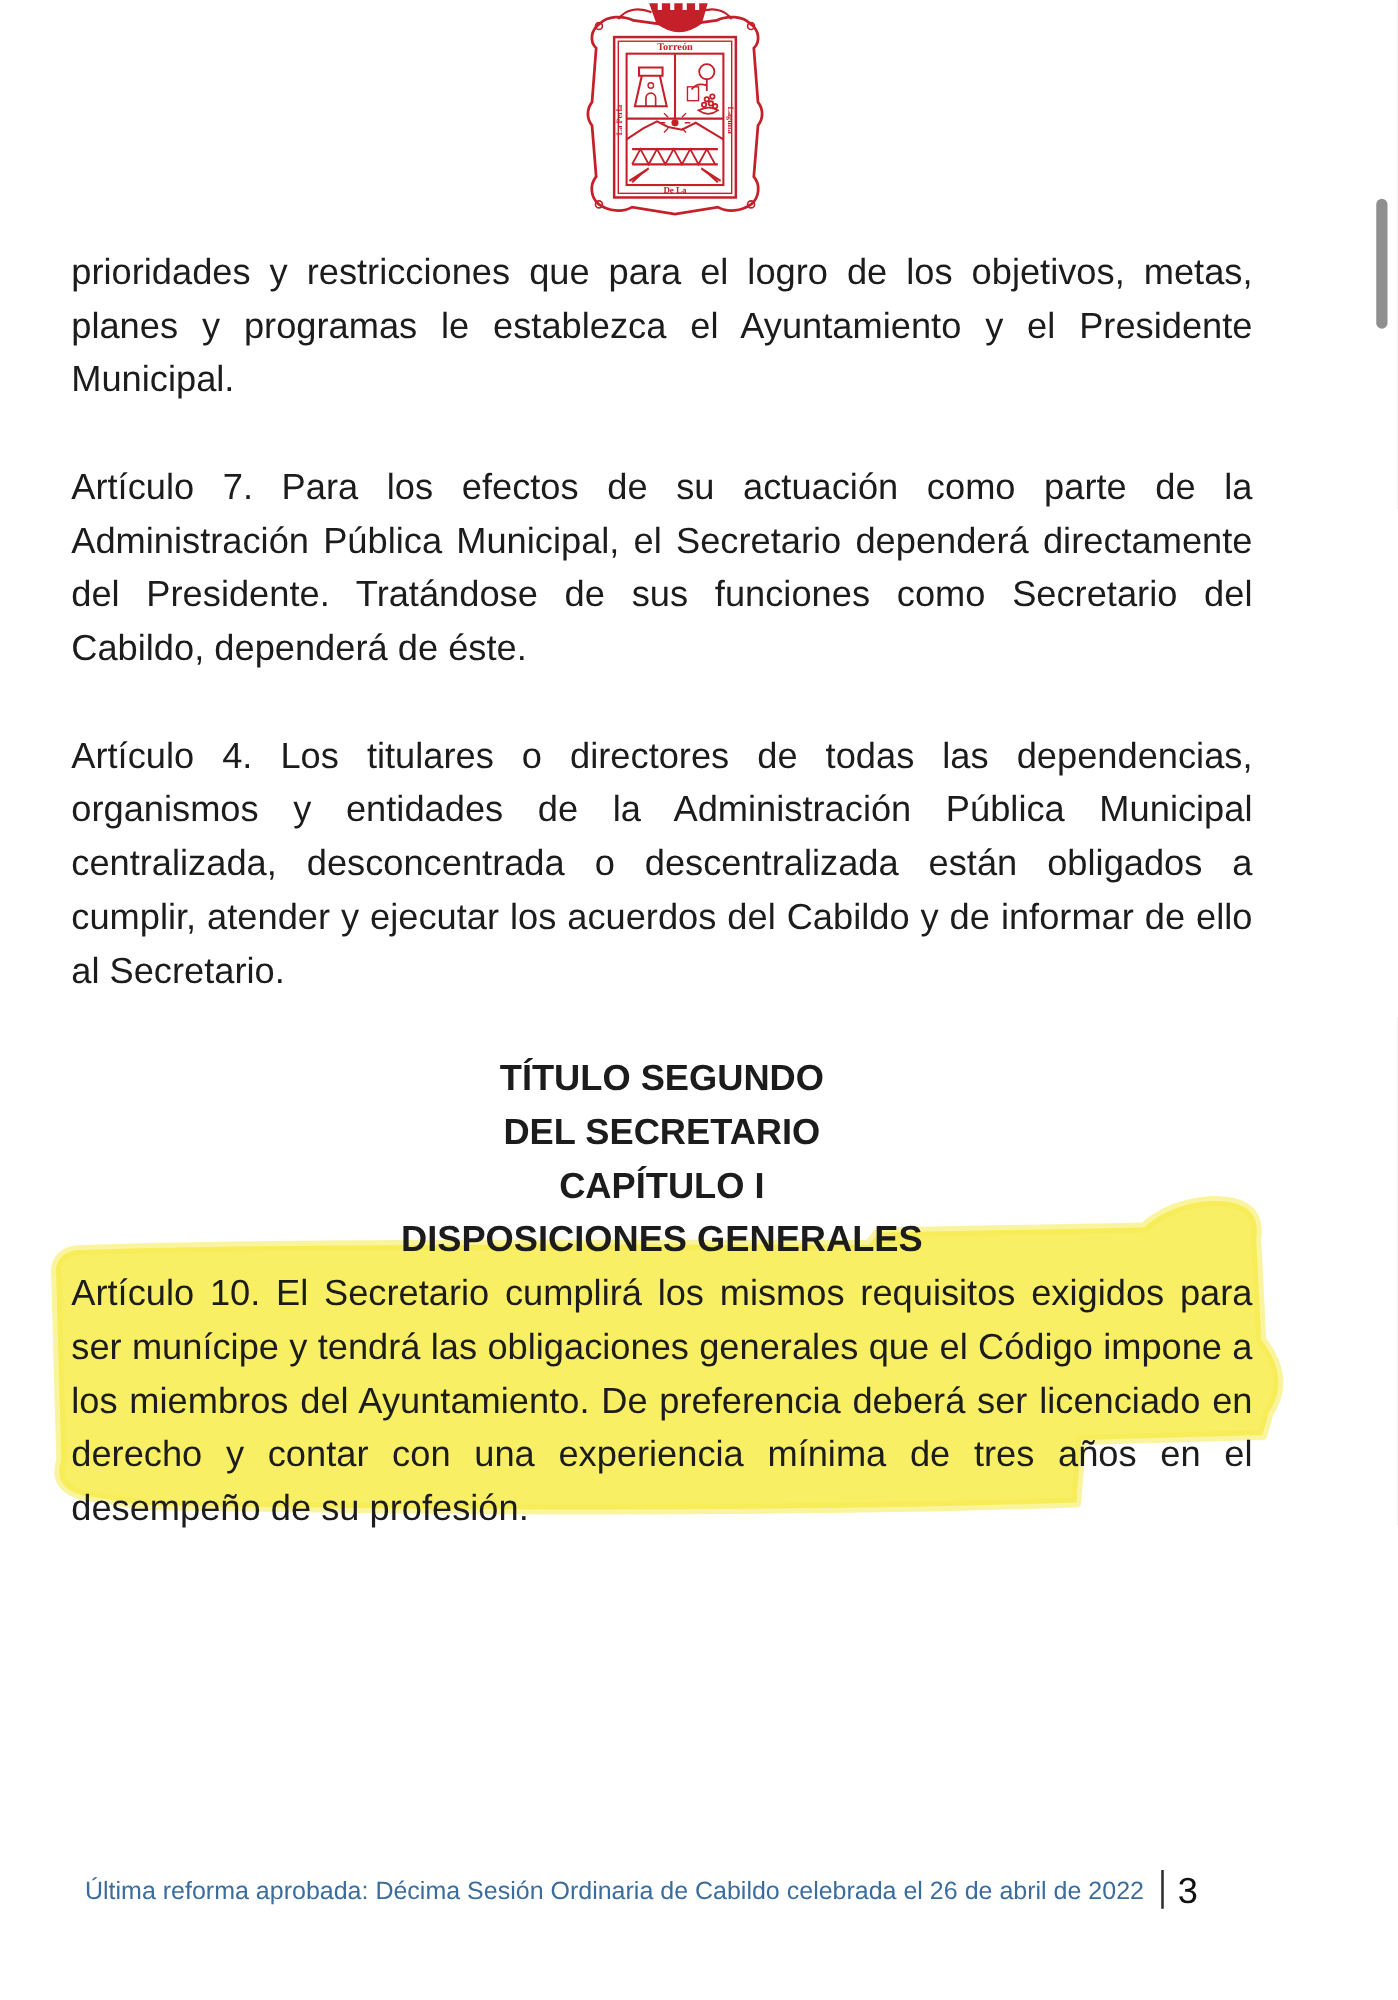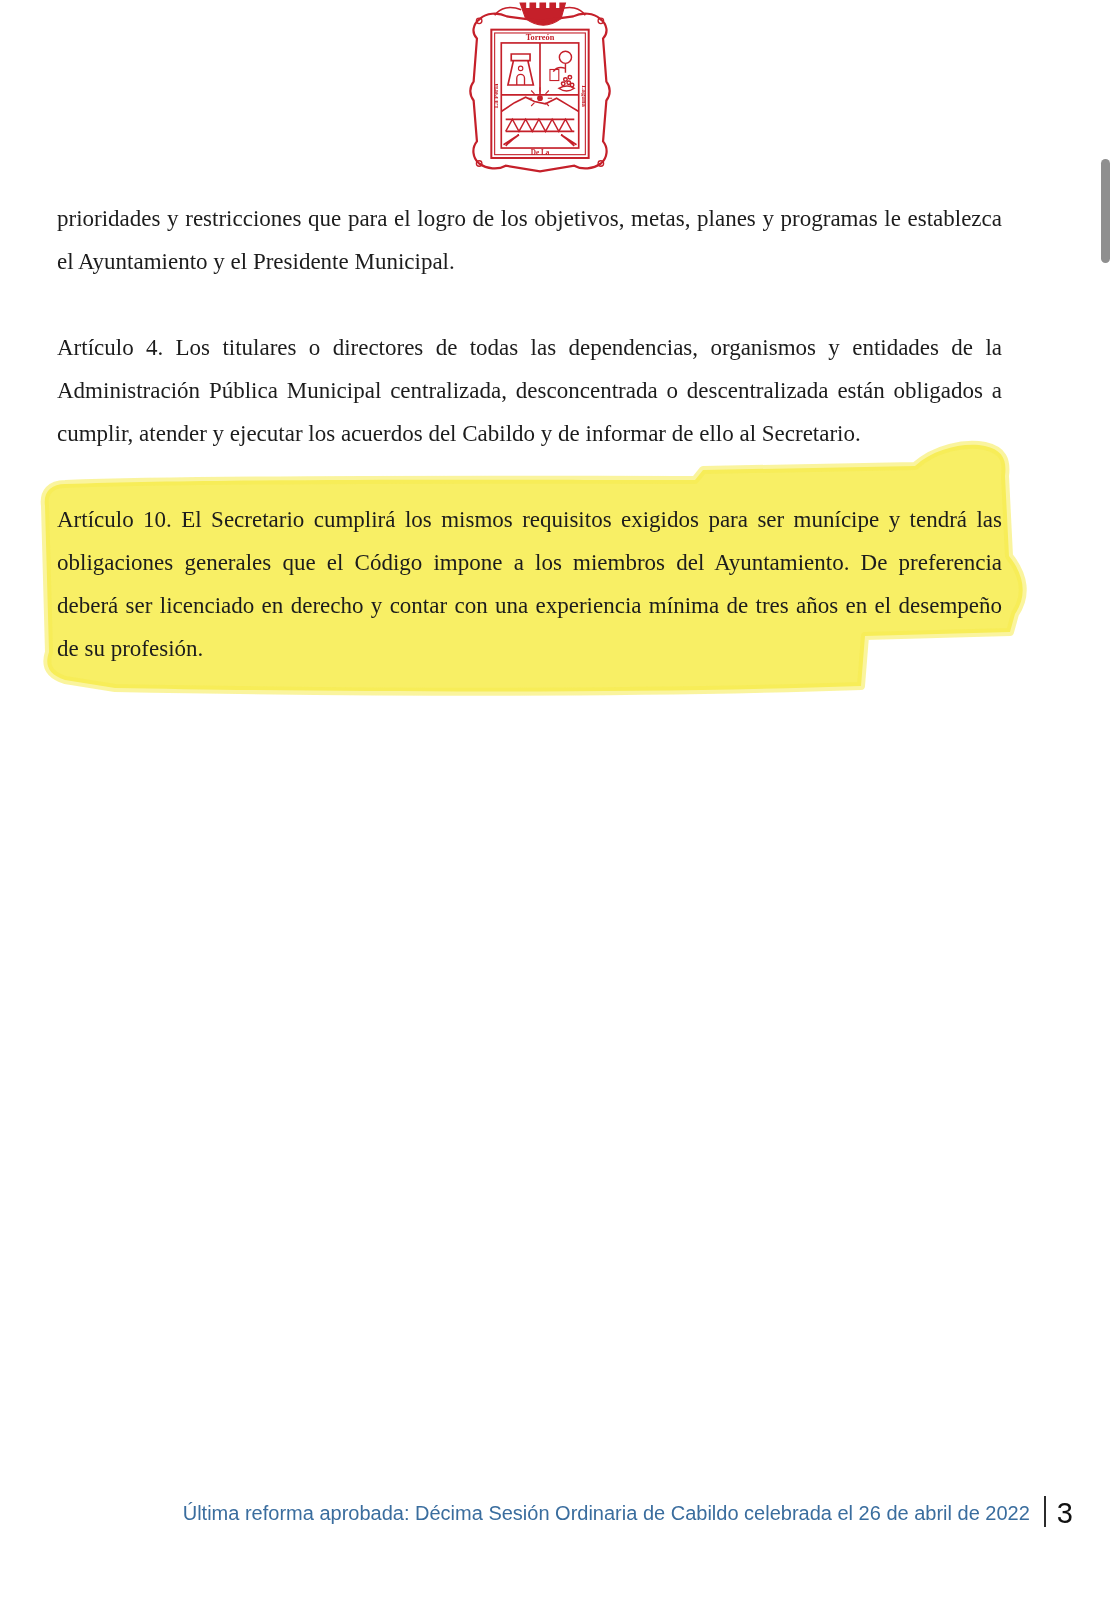--- a/index.html
+++ b/index.html
@@ -42,23 +42,22 @@
     height: 104px;
     background: #8f8f8f;
     border-radius: 5px;
   }
   .content {
     position: absolute;
     left: 57px;
     top: 197px;
     width: 945px;
     color: #1c1c1c;
-    font-size: 23px;
+    font-size: 29px;
     line-height: 43px;
-    font-family: Liberation Serif, serif;
   }
   .content p {
     text-align: justify;
     margin: 0 0 43px 0;
     position: relative;
     z-index: 2;
   }
   .headings {
     text-align: center;
     font-weight: bold;
@@ -75,24 +74,23 @@
     height: 268px;
     z-index: 0;
     pointer-events: none;
   }
   .para-highlighted .para-text {
     position: relative;
     z-index: 2;
   }
   .footer {
     position: absolute;
-    left: 58px;
+    left: 68px;
     top: 1496px;
     width: 1015px;
-    text-align: right;
     white-space: nowrap;
   }
   .footer-note {
     color: #3a6d9e;
     font-size: 20px;
     vertical-align: middle;
   }
   .footer-sep {
     display: inline-block;
     width: 2px;
@@ -165,22 +163,29 @@
       <text x="37" y="85" text-anchor="middle" font-size="6" transform="rotate(-90 37 85)">La Perla</text>
       <text x="113" y="85" text-anchor="middle" font-size="6" transform="rotate(90 113 85)">Laguna</text>
       <text x="75" y="138" text-anchor="middle" font-size="6.5">De La</text>
     </svg>
   </div>
 
   <div class="scrollbar-thumb"></div>
 
   <div class="content">
     <p>prioridades y restricciones que para el logro de los objetivos, metas, planes y programas le establezca el Ayuntamiento y el Presidente Municipal.</p>
+    <p>Artículo 7. Para los efectos de su actuación como parte de la Administración Pública Municipal, el Secretario dependerá directamente del Presidente. Tratándose de sus funciones como Secretario del Cabildo, dependerá de éste.</p>
     <p>Artículo 4. Los titulares o directores de todas las dependencias, organismos y entidades de la Administración Pública Municipal centralizada, desconcentrada o descentralizada están obligados a cumplir, atender y ejecutar los acuerdos del Cabildo y de informar de ello al Secretario.</p>
 
+    <div class="headings">
+      <div>TÍTULO SEGUNDO</div>
+      <div>DEL SECRETARIO</div>
+      <div>CAPÍTULO I</div>
+      <div>DISPOSICIONES GENERALES</div>
+    </div>
 
     <p class="para-highlighted">
       <svg class="hl-layer" viewBox="0 0 1010 268">
         <path fill="#f7ee58" fill-opacity="0.92" stroke="#f5eb4e" stroke-opacity="0.55" stroke-width="8" stroke-linejoin="round" d="M30,48
                  C200,42 500,44 660,44
                  L668,34 L880,30
                  C900,12 930,6 950,10
                  C968,14 972,24 970,40
                  L974,120
                  C990,140 992,160 980,178

